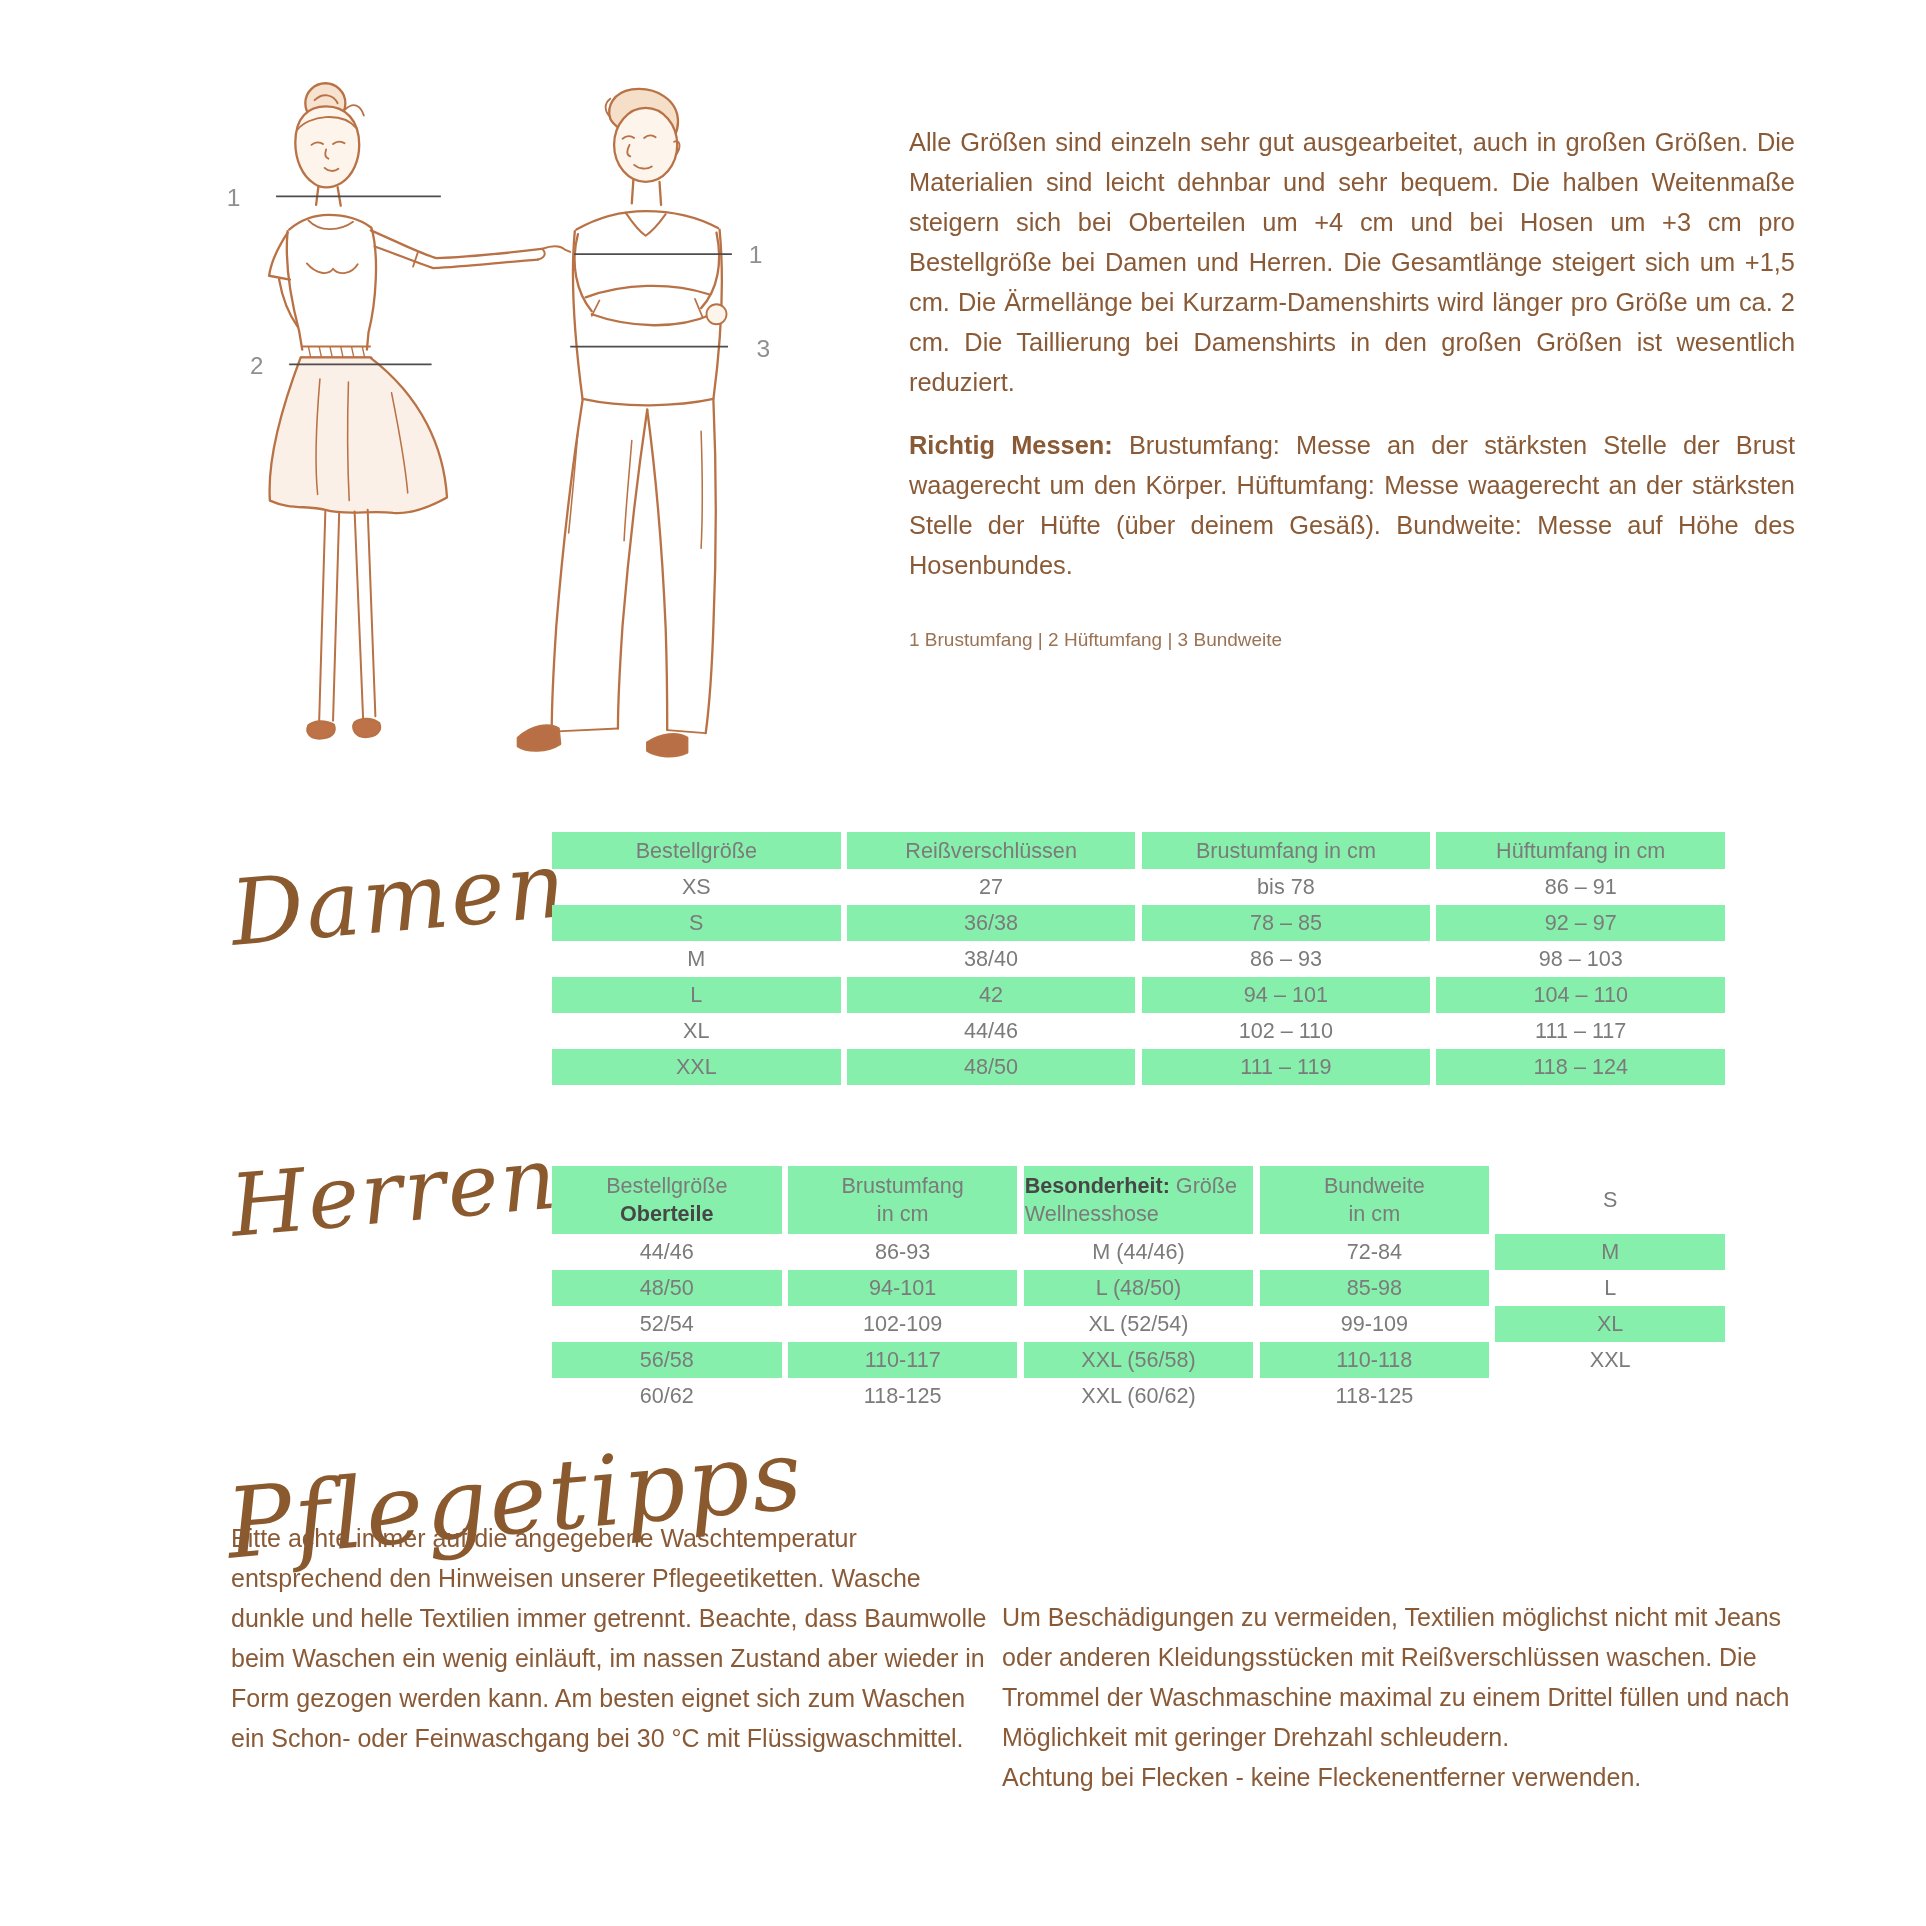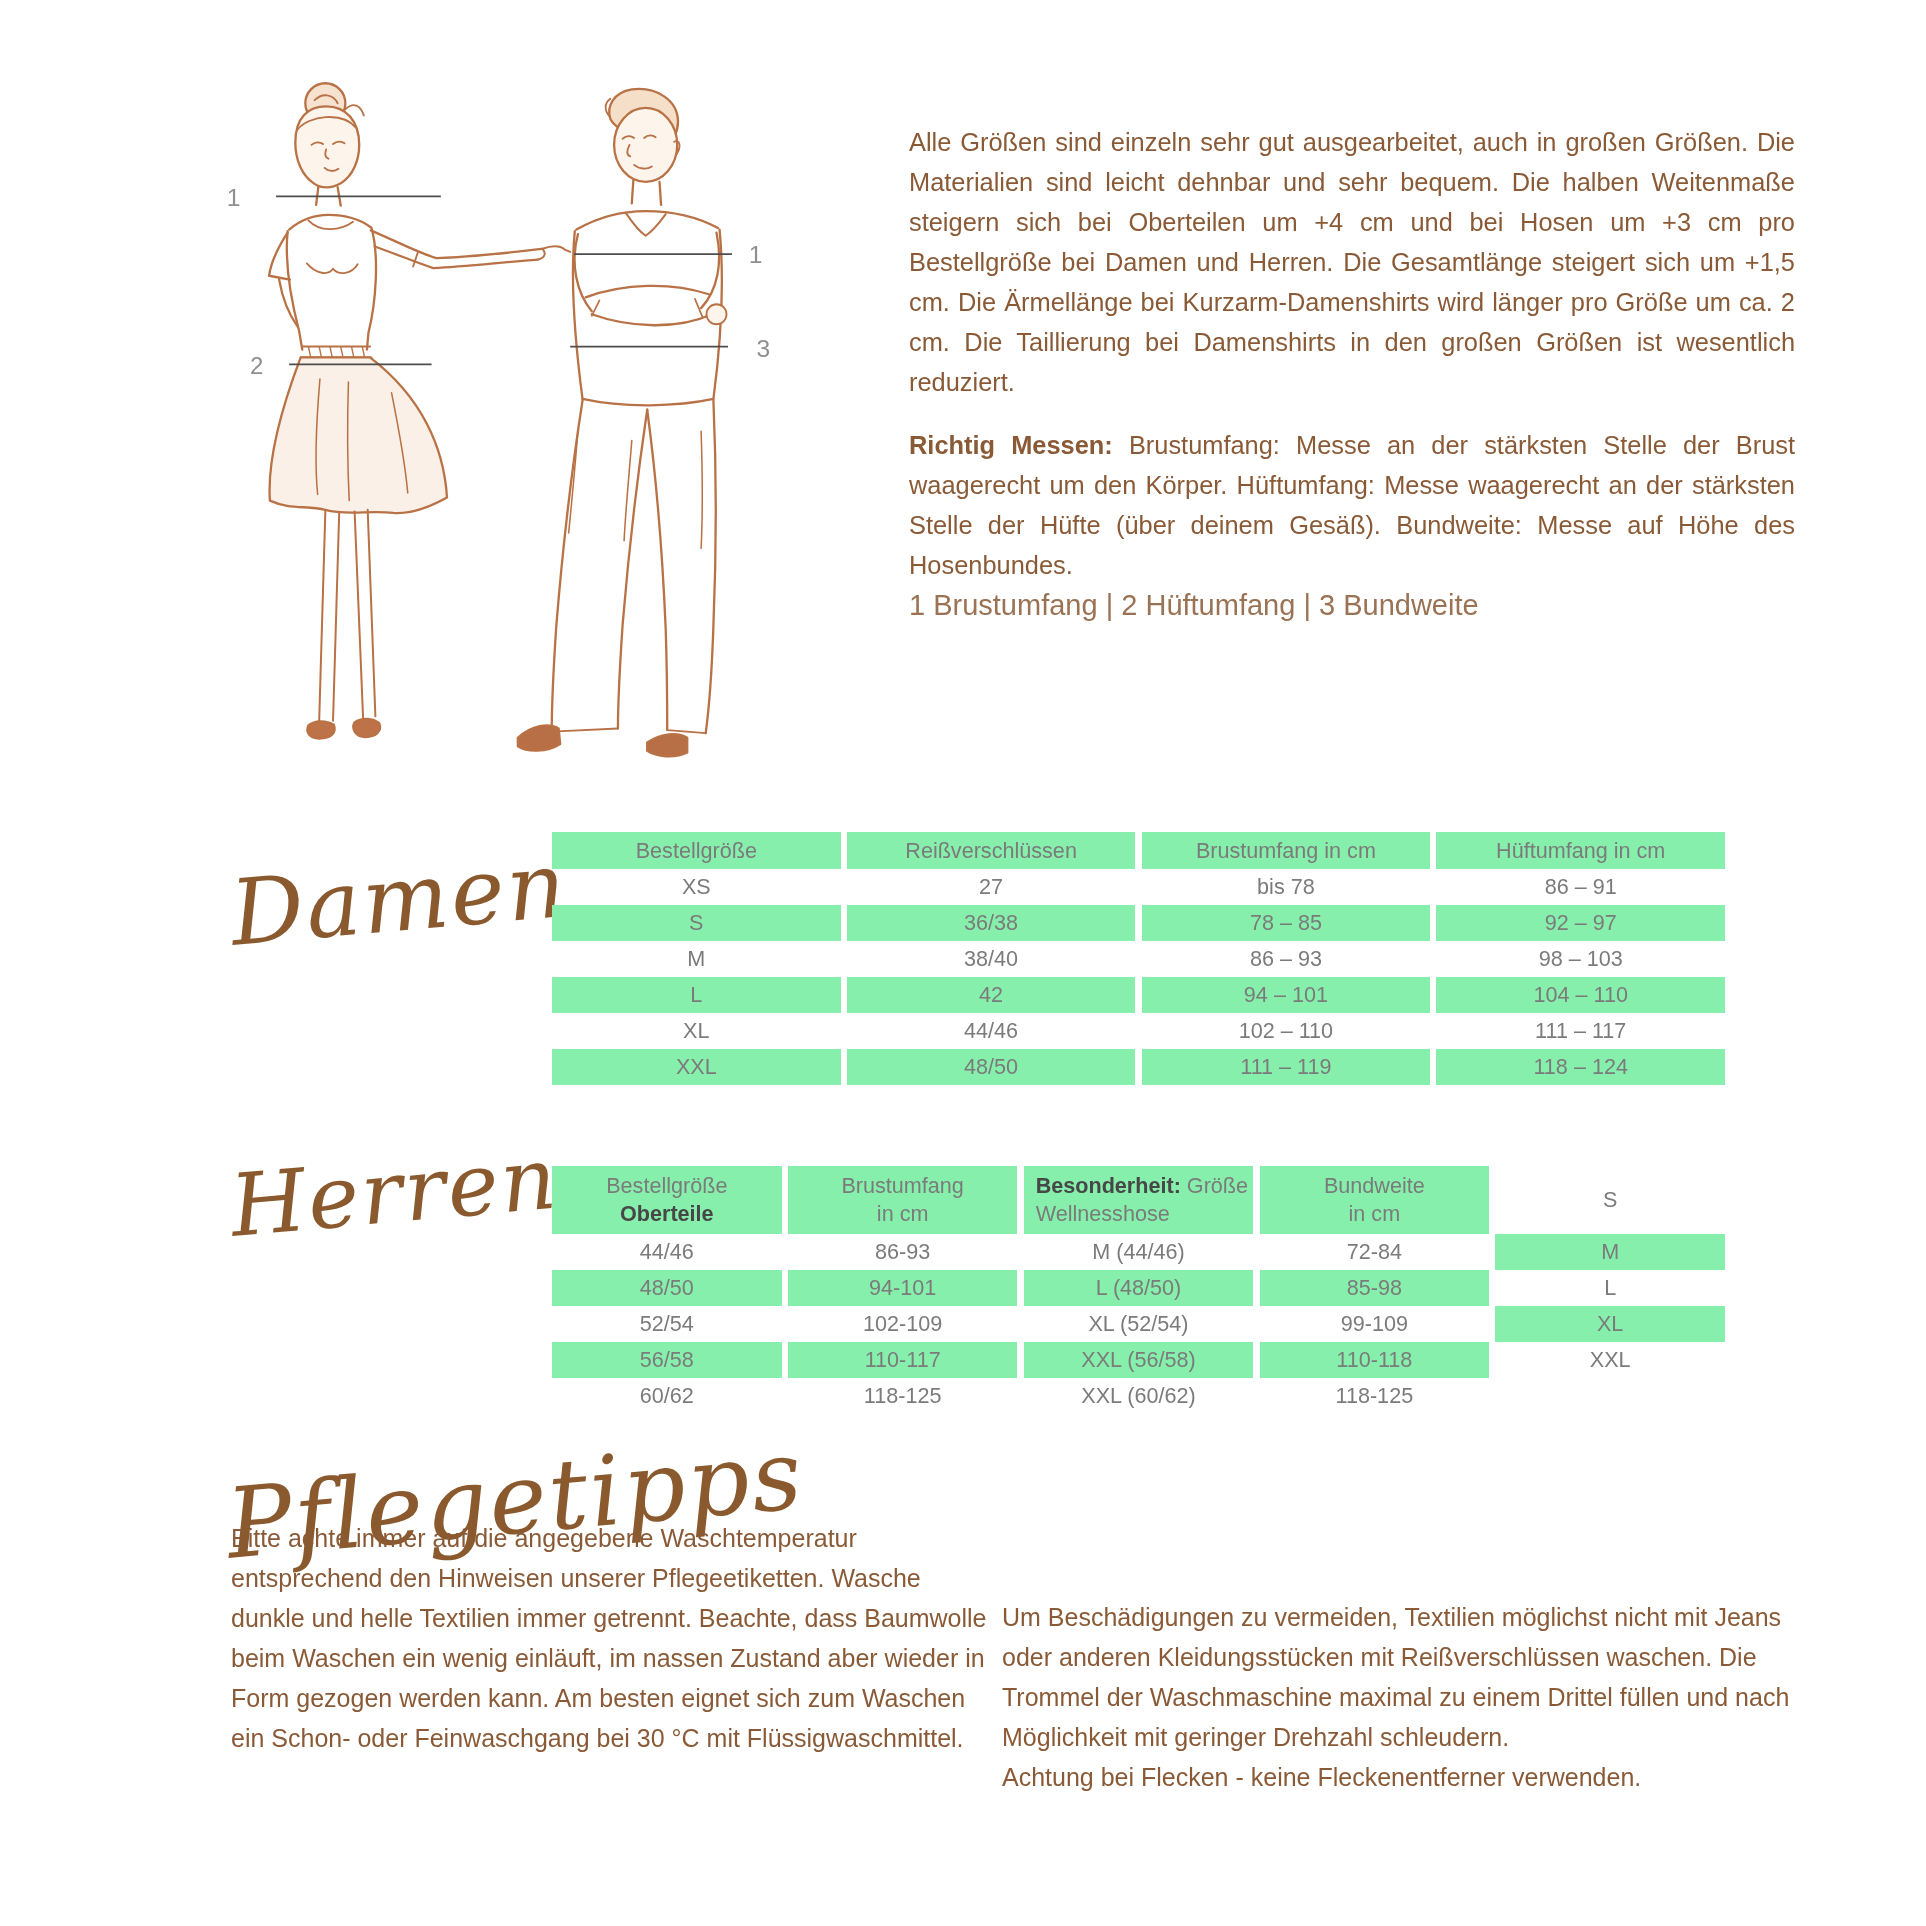--- a/index.html
+++ b/index.html
@@ -10,41 +10,41 @@
   .abs{position:absolute;}
 
   
   #illustration{left:216px;top:69px;width:616px;height:740px;}
 
   
   #intro{left:909px;top:122px;width:886px;color:#8a5a36;font-size:25.4px;line-height:40px;}
   #intro p{margin:0;text-align:justify;}
   #intro .gap{height:23px;}
   #intro b{font-weight:bold;color:#8a5a36;}
-  #legend{font-size:29px;color:#9a7254;text-align:left;}
+  #legend{margin-top:35px;font-size:19px;color:#9a7254;text-align:left;}
 
   
   .script{
     font-family:"DejaVu Serif", serif;font-style:italic;color:#8a5a2e;
     transform:rotate(-5deg);transform-origin:left center;letter-spacing:2.3px;
   }
   #damen-heading{left:231px;top:861px;font-size:91px;}
   #herren-heading{left:231px;top:1156px;font-size:86px;}
   #care-heading{left:227px;top:1468px;font-size:97px;}
 
   
   .sizetable{display:grid;column-gap:6.2px;font-size:21.6px;color:#7b7b7b;}
   #damen-table{left:552px;top:832px;width:1173px;
     grid-template-columns:repeat(4,1fr);grid-template-rows:37px repeat(6,36px);}
   #herren-table{left:552px;top:1166px;width:1173px;
     grid-template-columns:repeat(5,1fr);grid-template-rows:68px repeat(5,36px);}
   .cell{display:flex;align-items:center;justify-content:center;text-align:center;}
   .cell.bg{background:#86efac;}
   .cell.h2{flex-direction:column;line-height:28px;}
-  .cell.leftal{align-items:flex-start;text-align:left;padding-left:12px;box-sizing:border-box;}
+  .cell.leftal{align-items:flex-start;text-align:left;padding-left:1px;box-sizing:border-box;}
   .cell b{color:#474747;font-weight:bold;}
 
   
   .caretext{color:#8a5a36;font-size:25px;line-height:40px;}
   #care-left{left:231px;top:1518px;width:763px;}
   #care-right{left:1002px;top:1597px;width:794px;}
   #care-left p,#care-right p{margin:0;}
 </style>
 </head>
 <body>

